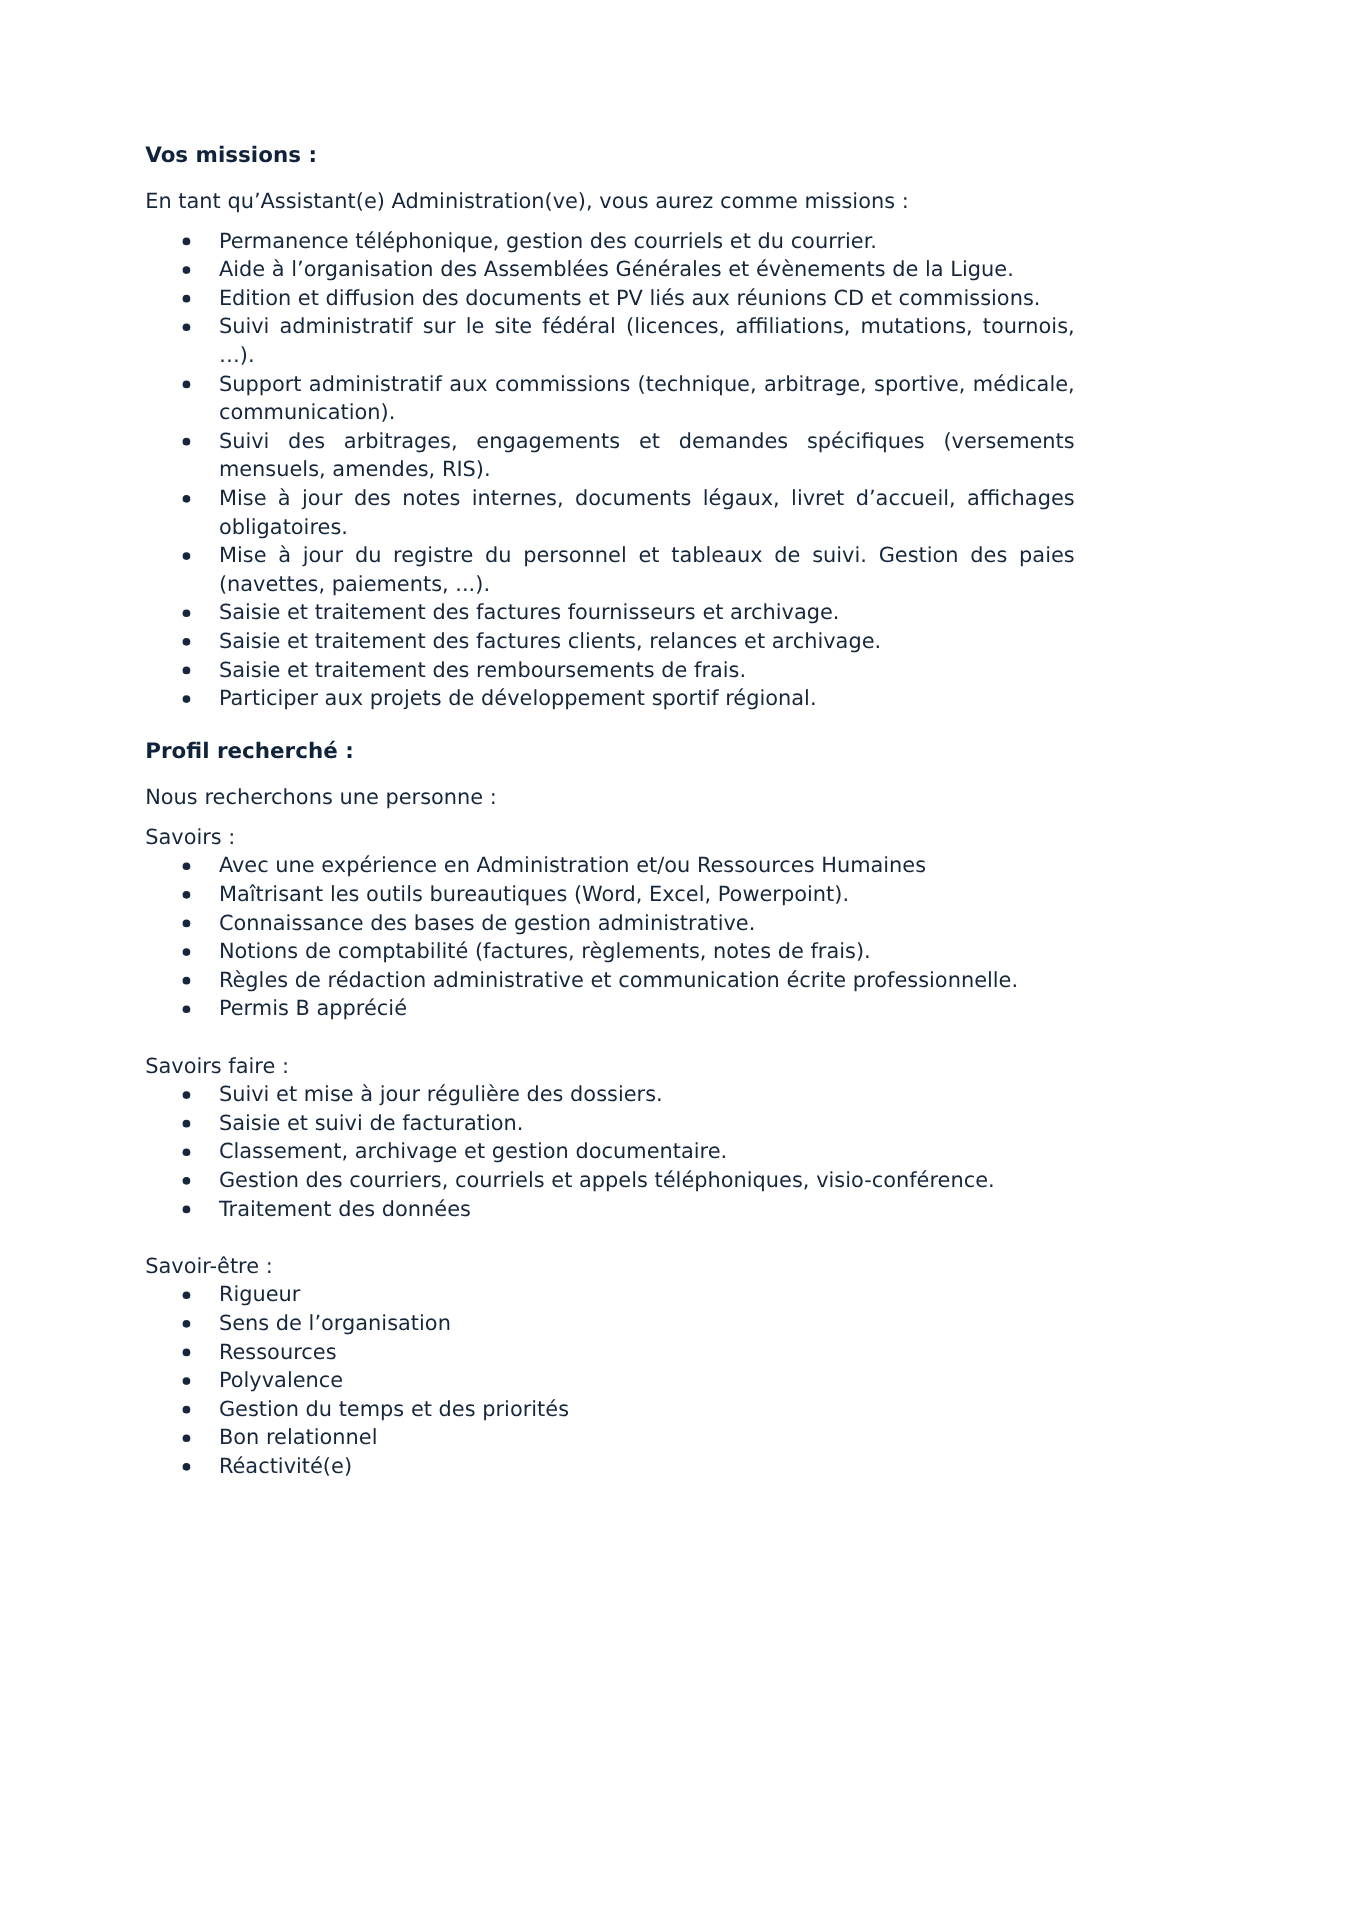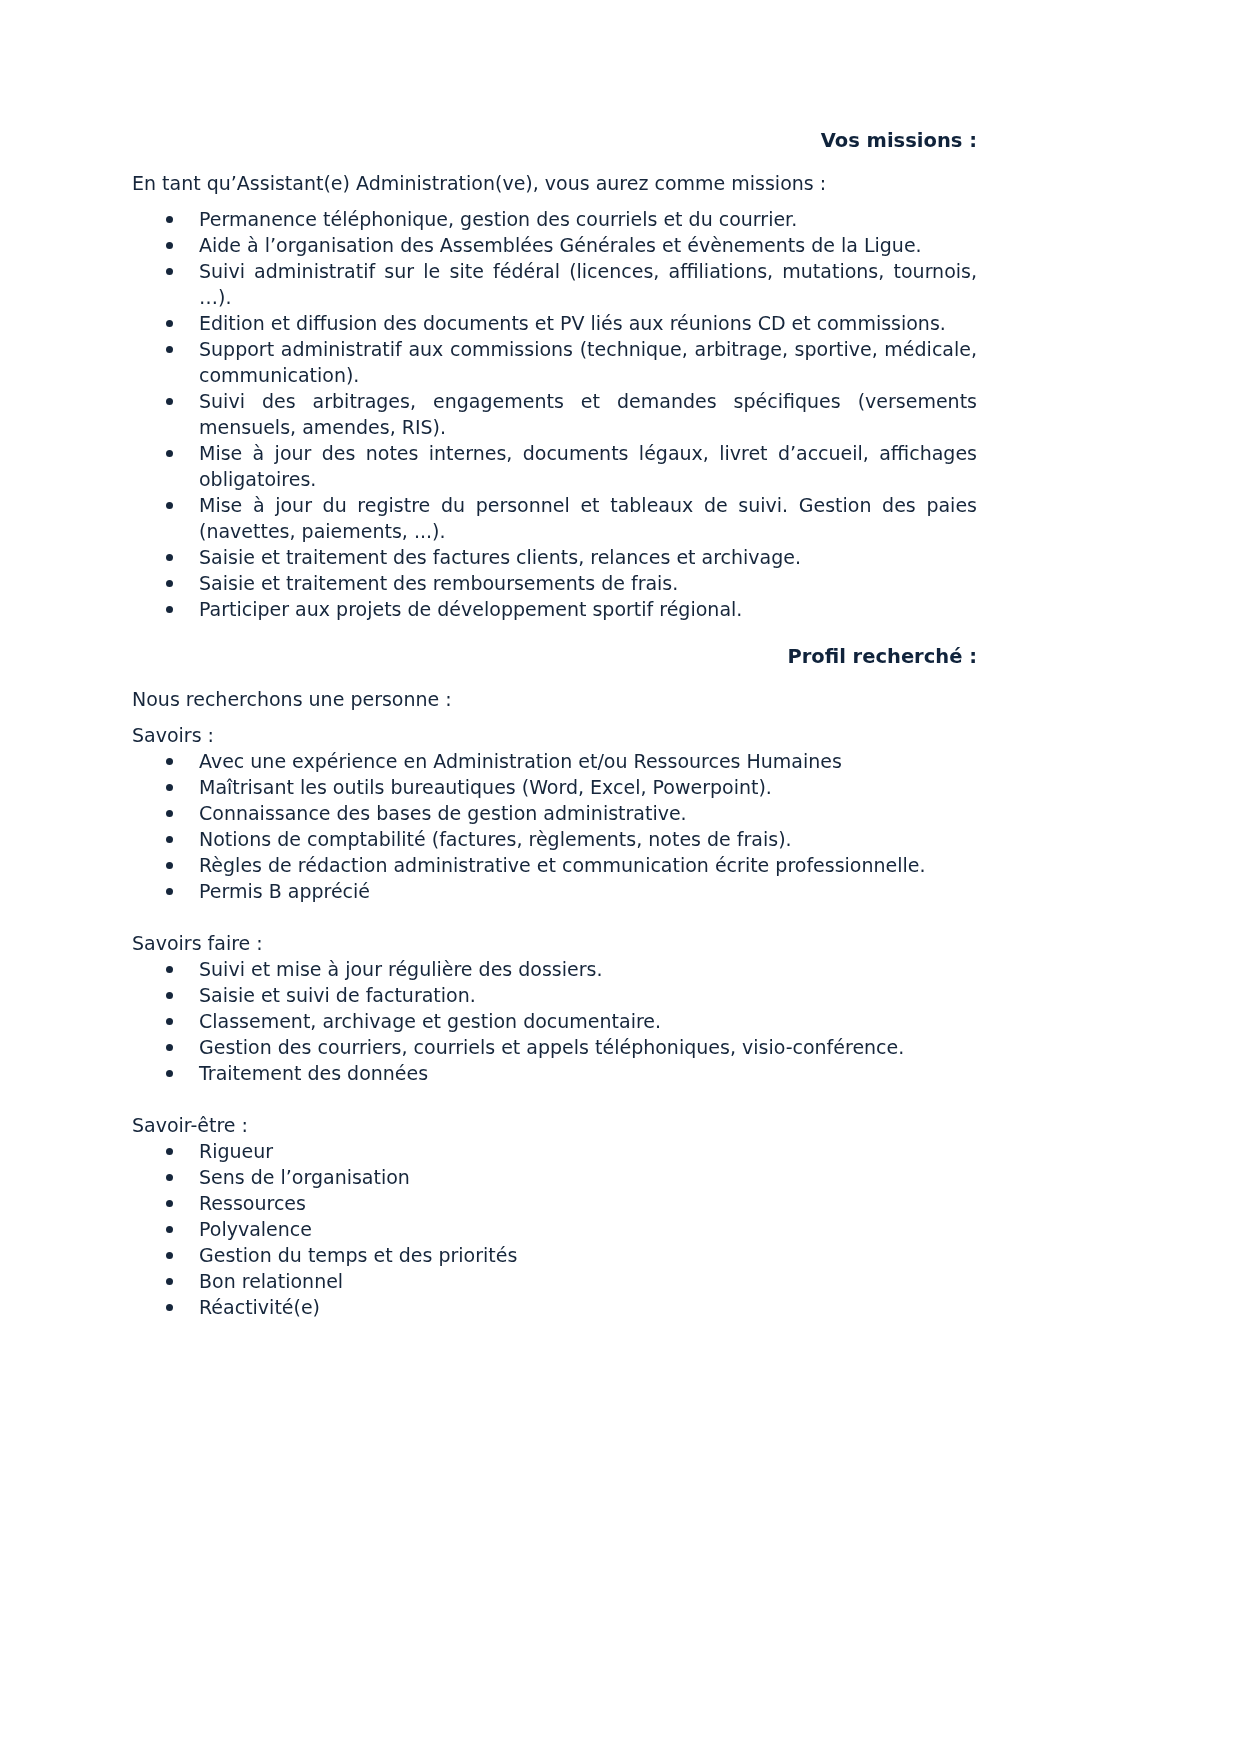--- a/index.html
+++ b/index.html
@@ -22,21 +22,20 @@
       top: 128px;
       width: 845px;
     }
     .heading {
       font-weight: bold;
       font-size: 19.5px;
       color: #10233b;
       margin: 0;
       height: 26px;
       line-height: 26px;
-      text-align: right;
     }
     .para {
       margin: 0;
       line-height: 26px;
     }
     ul.bullets {
       list-style: none;
       margin: 0;
       padding: 0;
     }
@@ -67,26 +66,27 @@
 <div class="page">
 
   <section>
     <h2 class="heading">Vos missions :</h2>
     <div class="gap-after-heading"></div>
     <p class="para">En tant qu’Assistant(e) Administration(ve), vous aurez comme missions :</p>
     <div class="gap-after-intro"></div>
     <ul class="bullets">
       <li><span class="dot"></span><span>Permanence téléphonique, gestion des courriels et du courrier.</span></li>
       <li><span class="dot"></span><span>Aide à l’organisation des Assemblées Générales et évènements de la Ligue.</span></li>
+      <li><span class="dot"></span><span>Edition et diffusion des documents et PV liés aux réunions CD et commissions.</span></li>
       <li><span class="dot"></span><span>Suivi administratif sur le site fédéral (licences, affiliations, mutations, tournois, …).</span></li>
-      <li><span class="dot"></span><span>Edition et diffusion des documents et PV liés aux réunions CD et commissions.</span></li>
       <li><span class="dot"></span><span>Support administratif aux commissions (technique, arbitrage, sportive, médicale, communication).</span></li>
       <li><span class="dot"></span><span>Suivi des arbitrages, engagements et demandes spécifiques (versements mensuels, amendes, RIS).</span></li>
       <li><span class="dot"></span><span>Mise à jour des notes internes, documents légaux, livret d’accueil, affichages obligatoires.</span></li>
       <li><span class="dot"></span><span>Mise à jour du registre du personnel et tableaux de suivi. Gestion des paies (navettes, paiements, ...).</span></li>
+      <li><span class="dot"></span><span>Saisie et traitement des factures fournisseurs et archivage.</span></li>
       <li><span class="dot"></span><span>Saisie et traitement des factures clients, relances et archivage.</span></li>
       <li><span class="dot"></span><span>Saisie et traitement des remboursements de frais.</span></li>
       <li><span class="dot"></span><span>Participer aux projets de développement sportif régional.</span></li>
     </ul>
   </section>
 
   <div class="gap-section"></div>
 
   <section>
     <h2 class="heading">Profil recherché :</h2>

